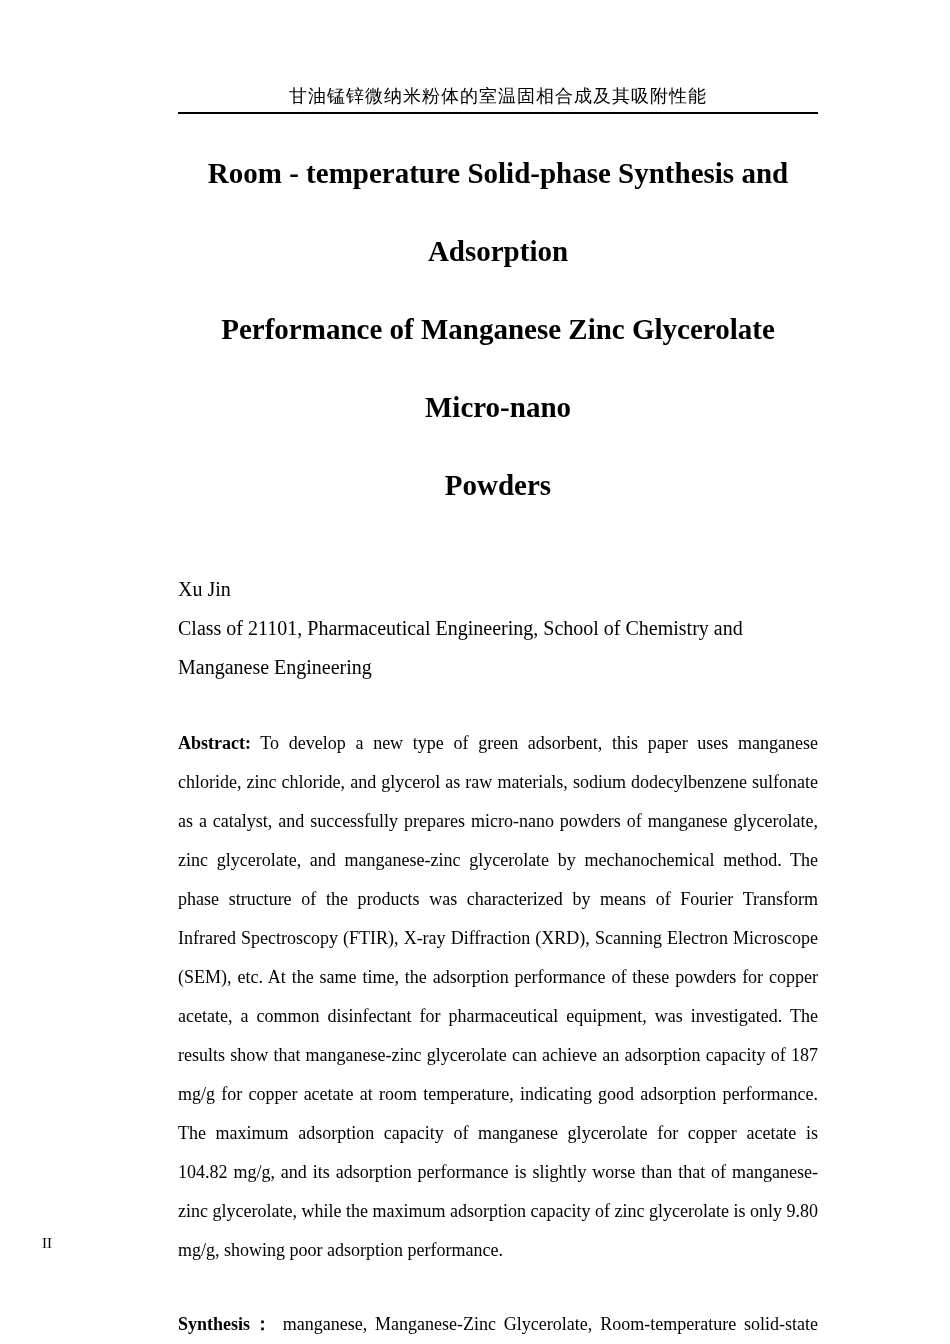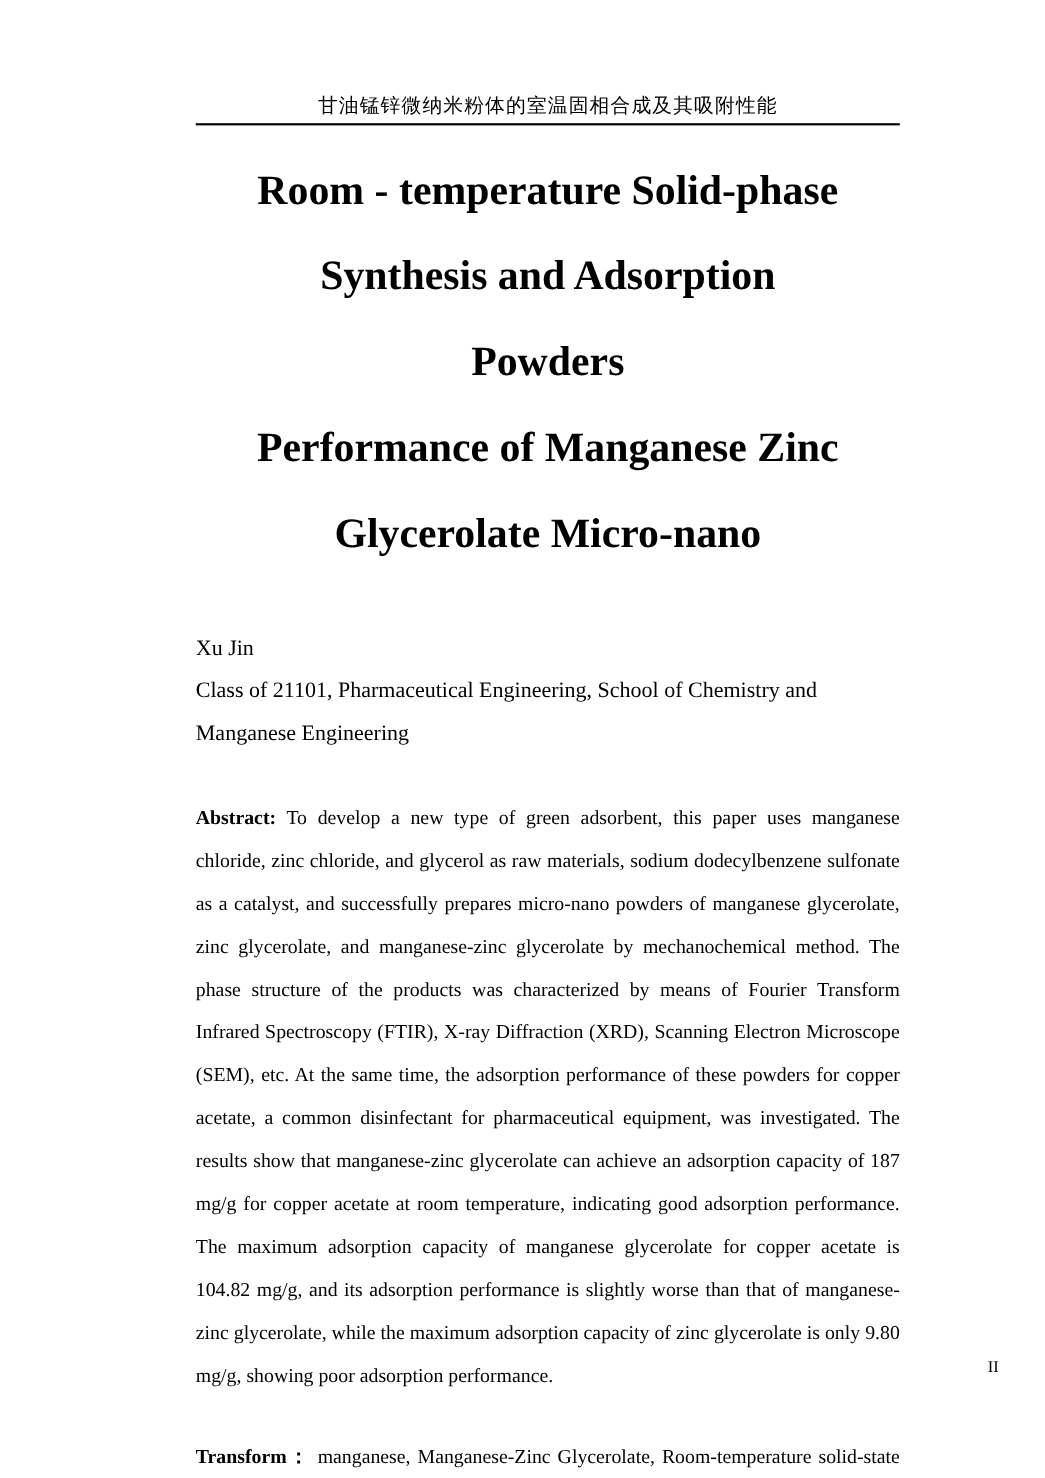--- a/index.html
+++ b/index.html
@@ -25,21 +25,21 @@
     letter-spacing: 1px;
   }
   .header-rule {
     border-bottom: 2px solid #000000;
     margin-top: 4px;
     width: 100%;
   }
   .paper-title {
     margin-top: 20px;
     text-align: center;
-    font-size: 38px;
+    font-size: 29px;
     font-weight: bold;
     line-height: 78px;
   }
   .title-line { display: block; }
   .byline-block {
     margin-top: 46px;
     text-align: left;
     font-size: 20px;
     line-height: 39px;
   }
@@ -49,47 +49,47 @@
     text-align: justify;
   }
   .abstract-para { margin-top: 37px; font-family: Liberation Serif, serif; }
   .keywords-para { margin-top: 35px; }
   .bold { font-weight: bold; }
   .page-footer {
     position: absolute;
     left: 0;
     bottom: 92px;
     width: 100%;
-    text-align: right;
+    text-align: left;
     font-size: 15px;
     line-height: 18px;
   }
 </style>
 </head>
 <body>
 
 <div class="page">
 
   <div class="running-header">
     <div class="running-header-text">甘油锰锌微纳米粉体的室温固相合成及其吸附性能</div>
     <div class="header-rule"></div>
   </div>
 
   <h1 class="paper-title">
     <span class="title-line">Room - temperature Solid-phase Synthesis and Adsorption</span>
+    <span class="title-line">Performance of Manganese Zinc Glycerolate Micro-nano</span>
     <span class="title-line">Powders</span>
-    <span class="title-line">Performance of Manganese Zinc Glycerolate Micro-nano</span>
   </h1>
 
   <div class="byline-block">
     <div>Xu Jin</div>
     <div>Class of 21101, Pharmaceutical Engineering, School of Chemistry and Manganese Engineering</div>
   </div>
 
   <p class="para abstract-para"><span class="bold">Abstract:</span> <span>To develop a new type of green adsorbent, this paper uses manganese chloride, zinc chloride, and glycerol as raw materials, sodium dodecylbenzene sulfonate as a catalyst, and successfully prepares micro-nano powders of manganese glycerolate, zinc glycerolate, and manganese-zinc glycerolate by mechanochemical method. The phase structure of the products was characterized by means of Fourier Transform Infrared Spectroscopy (FTIR), X-ray Diffraction (XRD), Scanning Electron Microscope (SEM), etc. At the same time, the adsorption performance of these powders for copper acetate, a common disinfectant for pharmaceutical equipment, was investigated. The results show that manganese-zinc glycerolate can achieve an adsorption capacity of 187 mg/g for copper acetate at room temperature, indicating good adsorption performance. The maximum adsorption capacity of manganese glycerolate for copper acetate is 104.82 mg/g, and its adsorption performance is slightly worse than that of manganese-zinc glycerolate, while the maximum adsorption capacity of zinc glycerolate is only 9.80 mg/g, showing poor adsorption performance.</span></p>
 
-  <p class="para keywords-para"><span class="bold">Transform</span><span class="bold">：</span> <span>manganese, Manganese-Zinc Glycerolate, Room-temperature solid-state synthesis, Copper acetate, Adsorption performance</span></p>
+  <p class="para keywords-para"><span class="bold">Synthesis</span><span class="bold">：</span> <span>manganese, Manganese-Zinc Glycerolate, Room-temperature solid-state synthesis, Copper acetate, Adsorption performance</span></p>
 
   <div class="page-footer">
     <span>II</span>
   </div>
 
 </div>
 
 </body></html>

